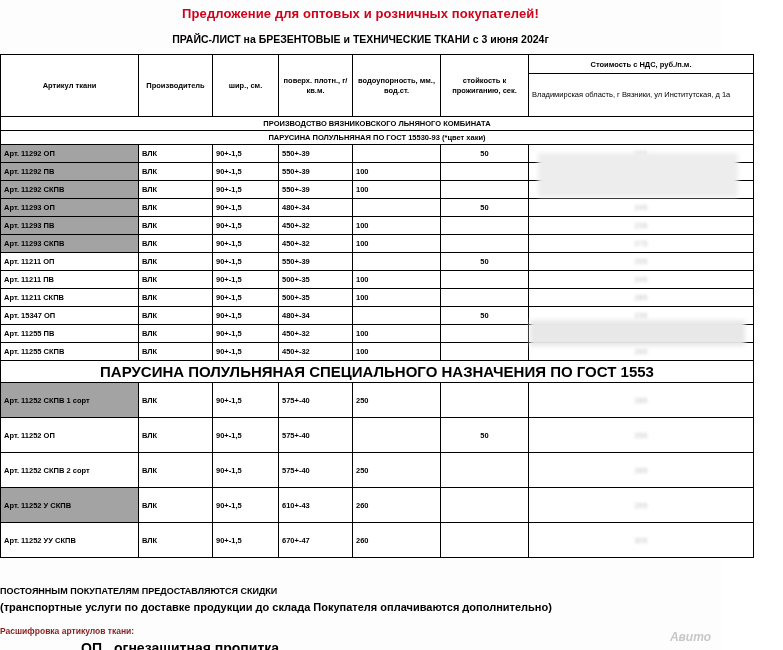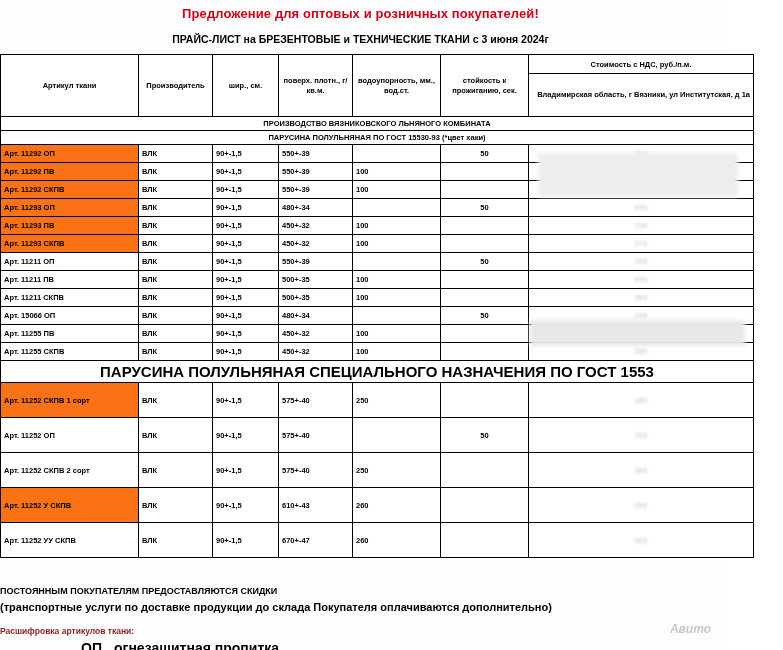--- a/index.html
+++ b/index.html
@@ -56,22 +56,22 @@
     height: 52px;
     line-height: 1.25;
   }
   .hdr-cost-top {
     text-align: center;
     font-weight: bold;
     font-size: 6.5px;
     height: 14px;
   }
   .hdr-cost-sub {
-    text-align: right;
-    font-weight: bold;
+    text-align: left;
+    font-weight: normal;
     font-size: 6.5px;
     height: 38px;
     line-height: 1.3;
   }
   .section-row td {
     text-align: center;
     font-weight: bold;
     font-size: 9.5px;
     background: #d9d9d9;
     padding: 3px 2px;
@@ -87,21 +87,21 @@
     background: #d9d9d9;
     padding: 2px;
   }
   .art {
     font-weight: bold;
     font-size: 8px;
     padding-left: 5px;
     text-align: left;
     height: 13px;
   }
-  .art.green { background: #f97316; }
+  .art.green { background: #a3a3a3; }
   .art.tall { height: 30px; }
   .cell-c {
     text-align: center;
     font-weight: bold;
     font-size: 8px;
   }
   .cell-l {
     text-align: left;
     font-weight: bold;
     font-size: 8px;
@@ -147,21 +147,21 @@
     border: none;
   }
   table.legend td.code {
     width: 100px;
     text-align: right;
     padding-right: 10px;
   }
   .watermark {
     position: absolute;
     right: 10px;
-    bottom: 14px;
+    bottom: 6px;
     color: #c8c8c8;
     font-size: 12px;
     font-style: italic;
     font-weight: bold;
   }
   .blur-overlay {
     position: absolute;
     left: 520px;
     top: 150px;
     width: 240px;
@@ -283,21 +283,21 @@
       <tr>
         <td class="art">Арт. 11211 СКПВ</td>
         <td class="cell-l">ВЛК</td>
         <td class="cell-l">90+-1,5</td>
         <td class="cell-l">500+-35</td>
         <td class="cell-l">100</td>
         <td class="cell-c"></td>
         <td class="cost-cell"><span class="blurnum">285</span></td>
       </tr>
       <tr>
-        <td class="art">Арт. 15066 ОП</td>
+        <td class="art">Арт. 15347 ОП</td>
         <td class="cell-l">ВЛК</td>
         <td class="cell-l">90+-1,5</td>
         <td class="cell-l">480+-34</td>
         <td class="cell-l"></td>
         <td class="cell-c">50</td>
         <td class="cost-cell"><span class="blurnum">235</span></td>
       </tr>
       <tr>
         <td class="art">Арт. 11255 ПВ</td>
         <td class="cell-l">ВЛК</td>

